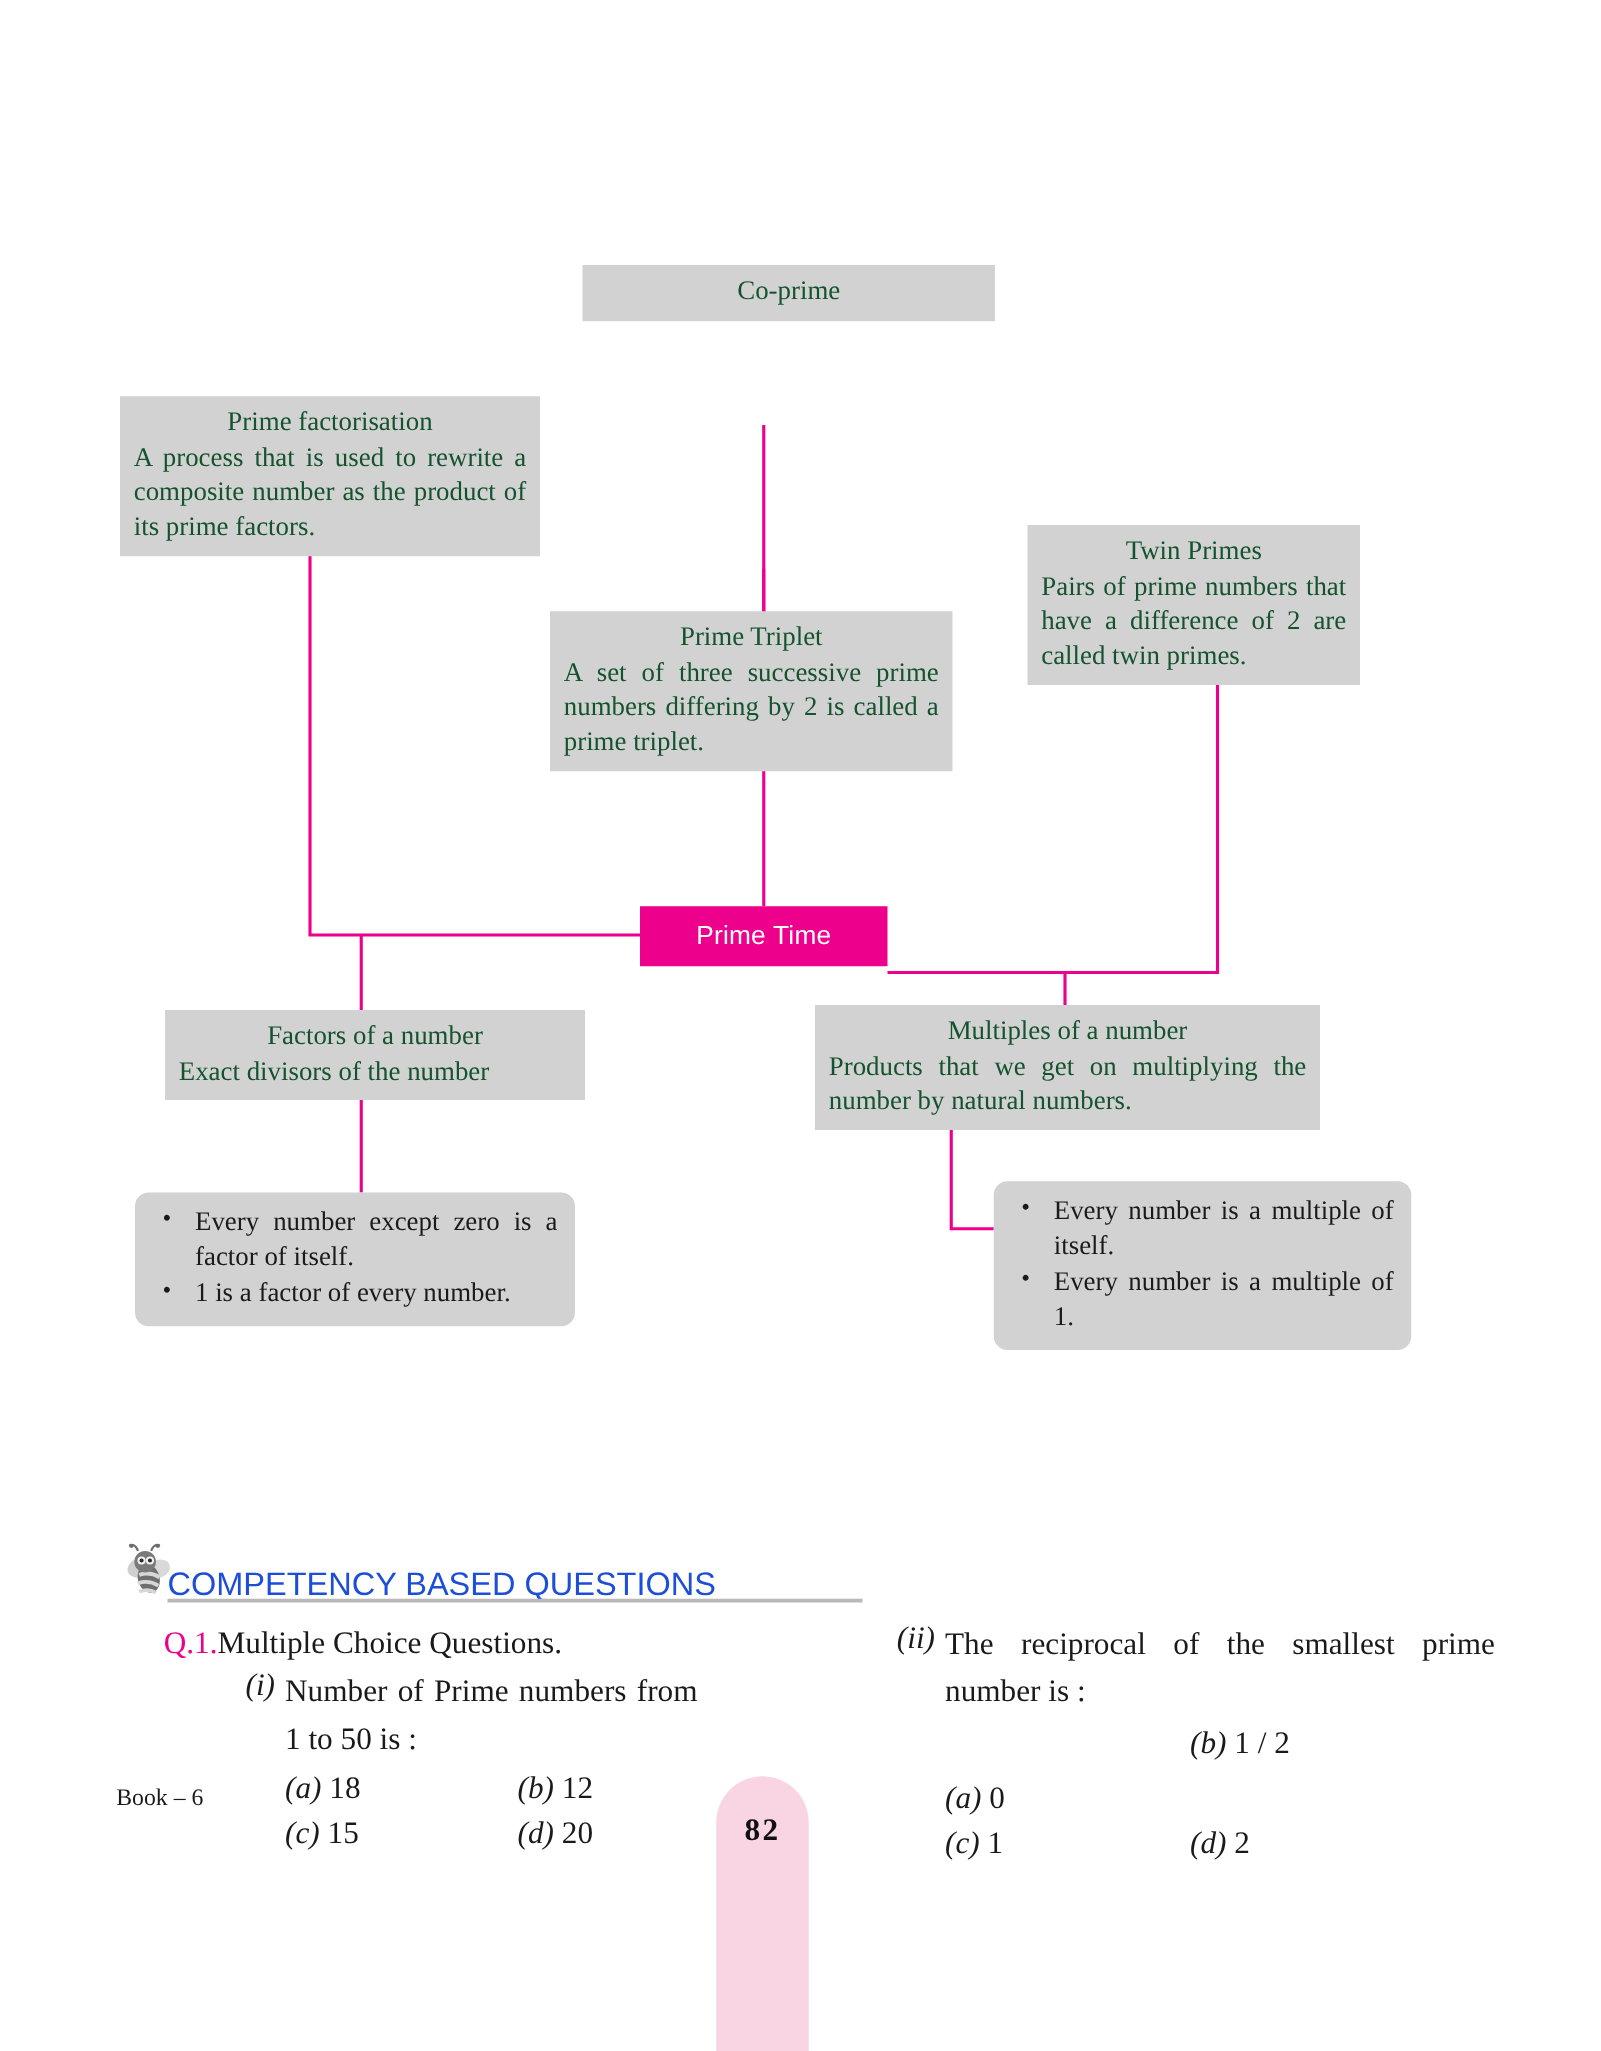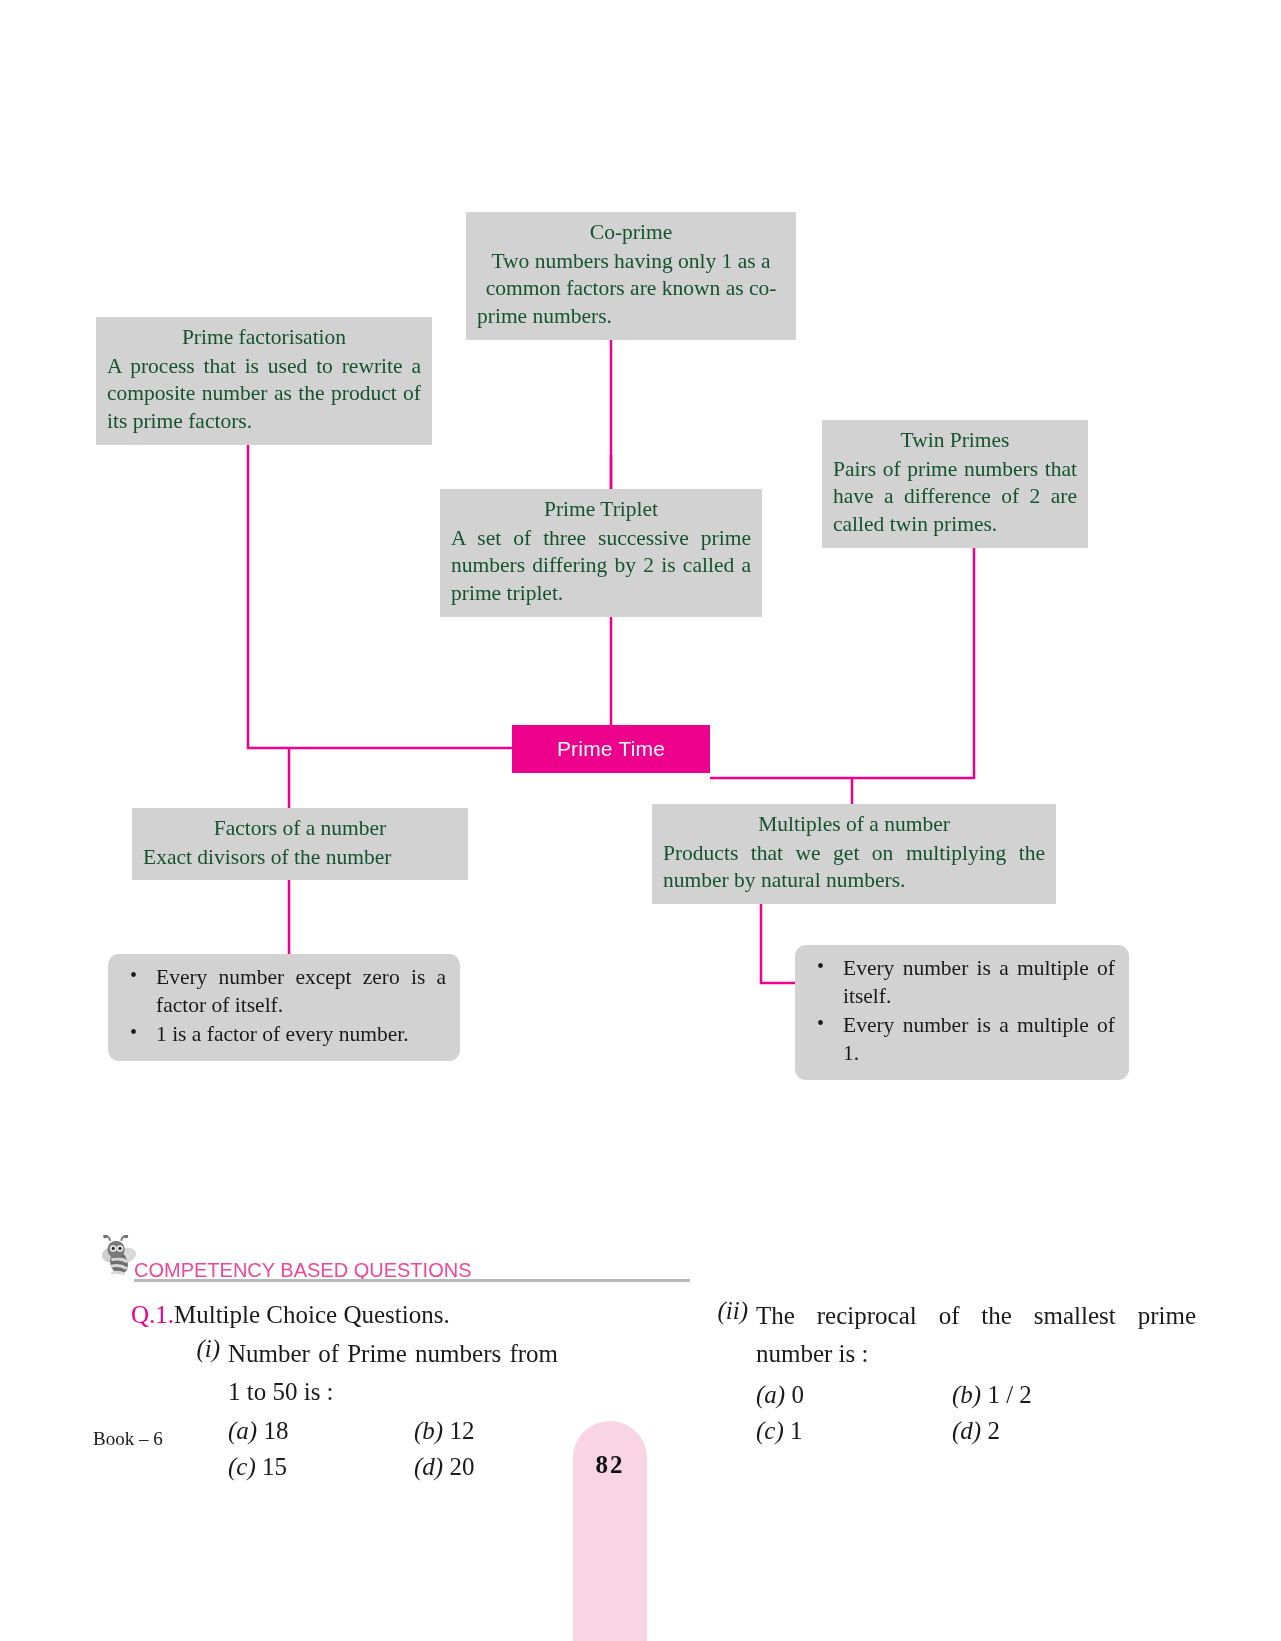--- a/index.html
+++ b/index.html
@@ -125,22 +125,22 @@
   }
   .bee {
     position: absolute;
     left: 0;
     top: -8px;
     width: 46px;
     height: 46px;
   }
   .comp-title {
     font-family: "Liberation Sans", sans-serif;
-    font-size: 20px;
-    color: #ec4899;
+    font-size: 26px;
+    color: #1d4ed8;
     margin-left: 38px;
     line-height: 1;
     padding-bottom: 3px;
   }
   .comp-underline {
     position: absolute;
     left: 38px;
     top: 36px;
     width: 556px;
     height: 3px;
@@ -257,21 +257,20 @@
 
       <path d="M 852 778 L 852 804" stroke="#ec008c" stroke-width="2.5" fill="none"></path>
 
       <path d="M 289 877 L 289 954" stroke="#ec008c" stroke-width="2.5" fill="none"></path>
 
       <path d="M 761 888 L 761 983 L 795 983" stroke="#ec008c" stroke-width="2.5" fill="none"></path>
     </svg>
 
     <div class="node center-all" style="left:466px; top:212px; width:330px;">
       <span class="title">Co-prime</span>
-      <span class="body">Two numbers having only 1 as a common factors are known as co-prime numbers.</span>
     </div>
 
     <div class="node" style="left:96px; top:317px; width:336px;">
       <span class="title">Prime factorisation</span>
       <span class="body">A process that is used to rewrite a composite number as the product of its prime factors.</span>
     </div>
 
     <div class="node" style="left:822px; top:420px; width:266px;">
       <span class="title">Twin Primes</span>
       <span class="body">Pairs of prime numbers that have a difference of 2 are called twin primes.</span>
@@ -372,21 +371,21 @@
       </div>
 
       <div class="col-right">
 
         <div class="sub-q">
           <span class="sub-marker" style="width:42px; flex:0 0 42px;">(ii)</span>
           <span class="sub-text" style="width:440px; margin-left:8px;">The reciprocal of the smallest prime number is :</span>
         </div>
 
         <div class="opts" style="margin-left:50px; width:400px; margin-top:4px;">
-          <div class="opt" style="width:196px;">
+          <div class="opt" style="width:196px;margin-top:44px;">
             <i>(a)</i>
             <span>0</span>
           </div>
           <div class="opt" style="width:160px;">
             <i>(b)</i>
             <span>1 / 2</span>
           </div>
           <div class="opt" style="width:196px;">
             <i>(c)</i>
             <span>1</span>

